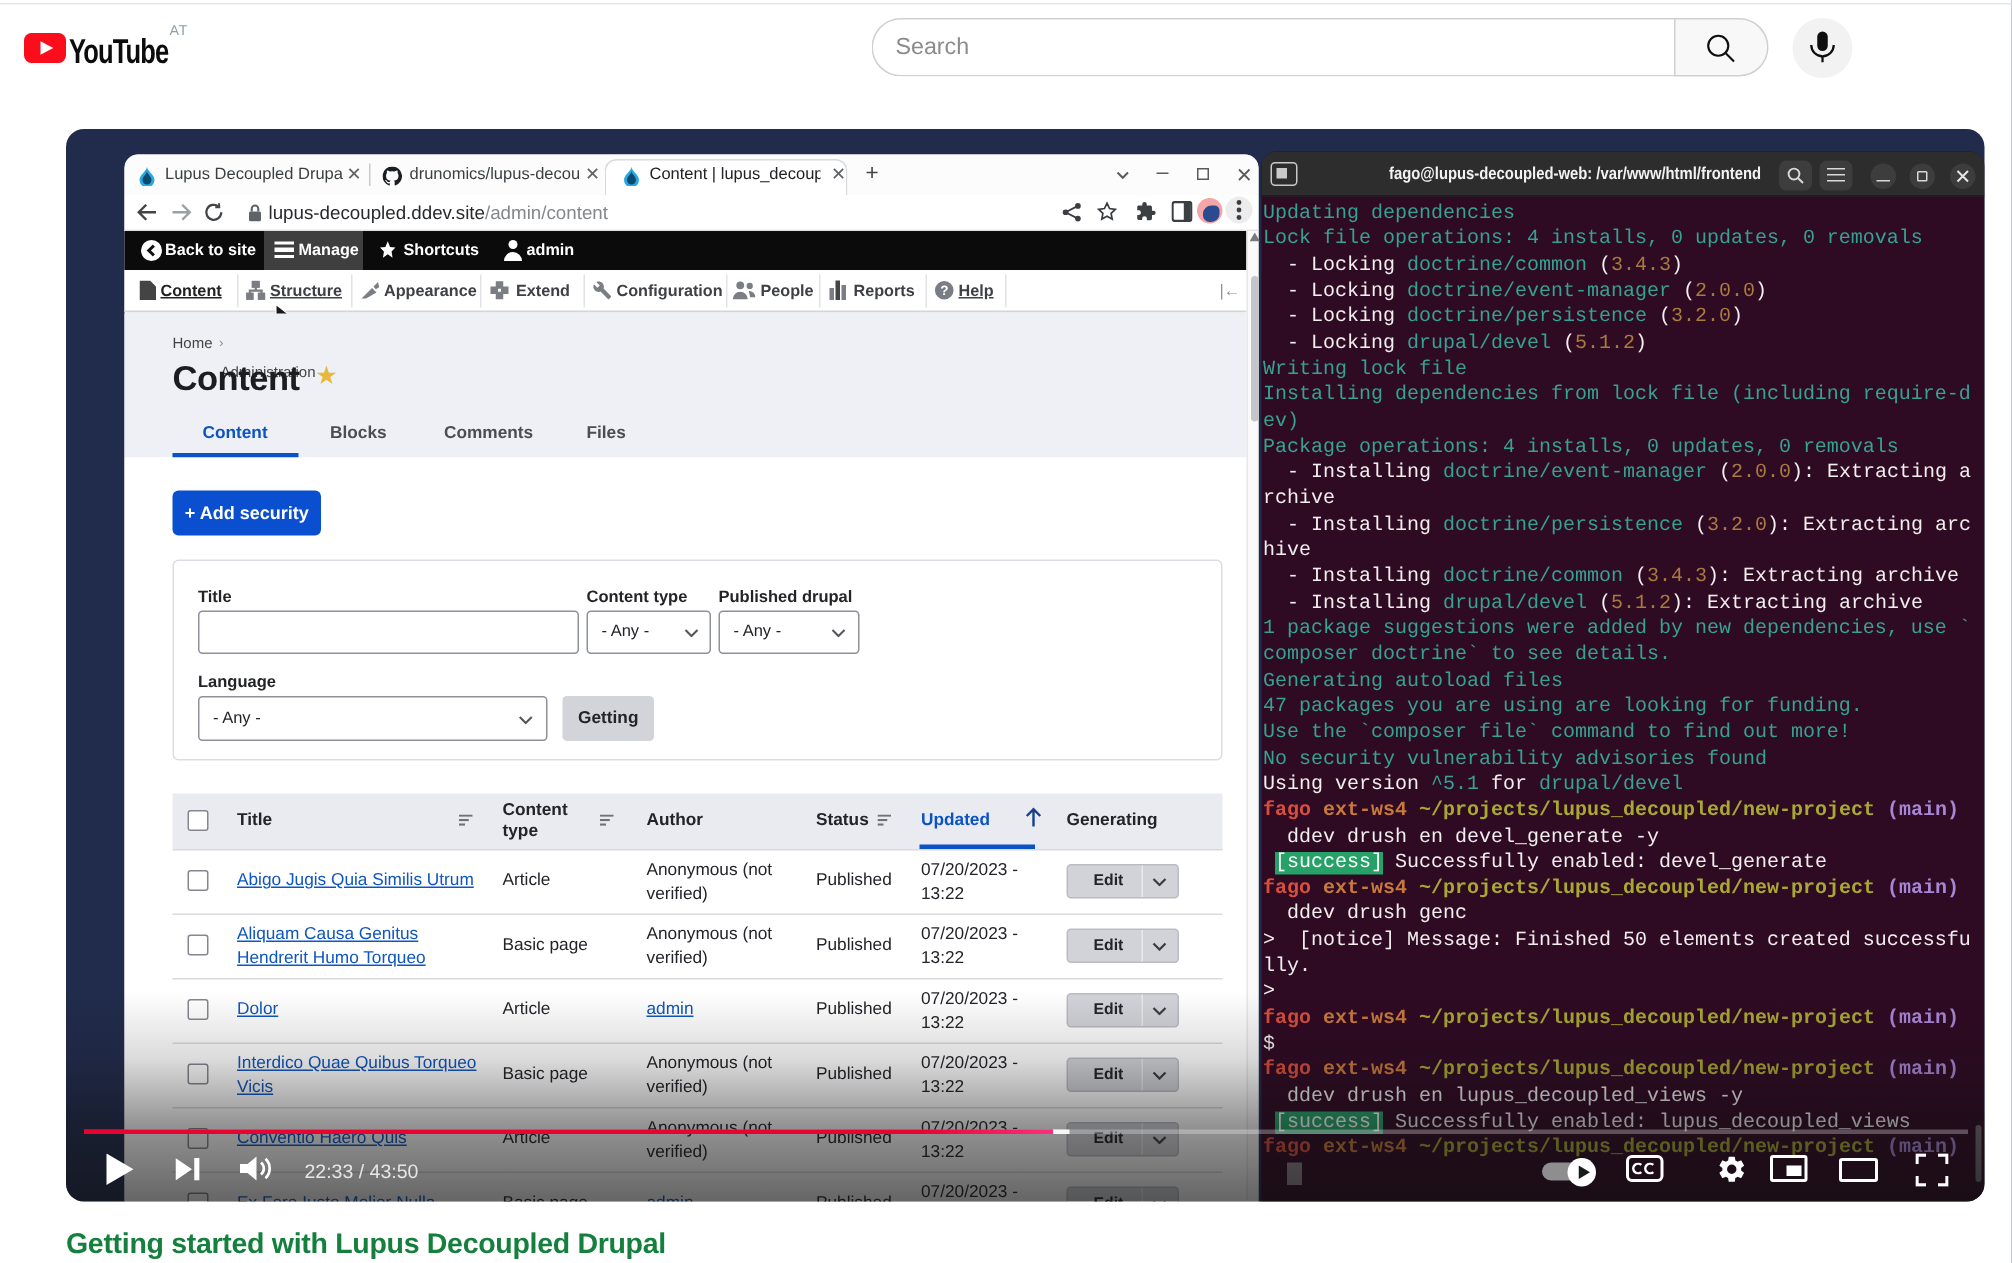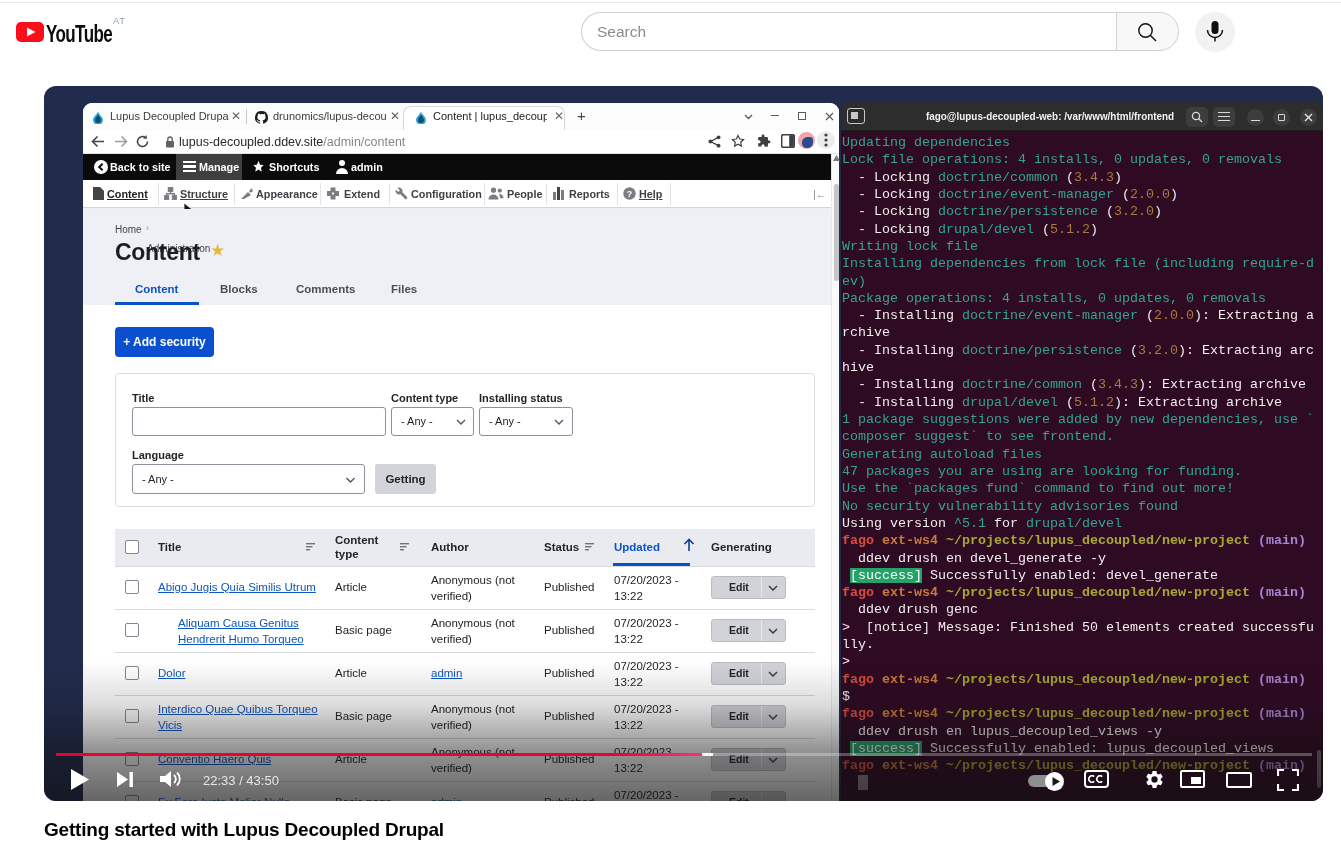--- a/index.html
+++ b/index.html
@@ -231,21 +231,21 @@
     <div class="ab" style="left:32px;top:270px;width:700px;height:134px;background:#fff;border:1px solid #dcdde3;border-radius:4px;">
       <div class="ab" style="left:16px;top:18px;font-size:11px;font-weight:bold;color:#232429;">Title</div>
       <div class="ab" style="left:16px;top:33px;width:254px;height:29px;border:1px solid #8e919b;border-radius:3px;background:#fff;"></div>
       <div class="ab" style="left:275px;top:18px;font-size:11px;font-weight:bold;color:#232429;">Content type</div>
       <div class="ab" style="left:275px;top:33px;width:83px;height:29px;border:1px solid #8e919b;border-radius:3px;background:#fff;">
         <div class="ab" style="left:9px;top:7px;font-size:11px;color:#232429;">- Any -</div>
         <svg class="ab" style="left:64px;top:11px;" width="10" height="6" viewBox="0 0 10 6" fill="none" stroke="#55565c" stroke-width="1.4">
             <path d="M1 1 L5 5 L9 1"></path>
           </svg>
       </div>
-      <div class="ab" style="left:363px;top:18px;font-size:11px;font-weight:bold;color:#232429;">Installing status</div>
+      <div class="ab" style="left:363px;top:18px;font-size:11px;font-weight:bold;color:#232429;">Published drupal</div>
       <div class="ab" style="left:363px;top:33px;width:94px;height:29px;border:1px solid #8e919b;border-radius:3px;background:#fff;">
         <div class="ab" style="left:9px;top:7px;font-size:11px;color:#232429;">- Any -</div>
         <svg class="ab" style="left:74px;top:11px;" width="10" height="6" viewBox="0 0 10 6" fill="none" stroke="#55565c" stroke-width="1.4">
             <path d="M1 1 L5 5 L9 1"></path>
           </svg>
       </div>
       <div class="ab" style="left:16px;top:75px;font-size:11px;font-weight:bold;color:#232429;">Language</div>
       <div class="ab" style="left:16px;top:90px;width:233px;height:30px;border:1px solid #8e919b;border-radius:3px;background:#fff;">
         <div class="ab" style="left:9px;top:8px;font-size:11px;color:#232429;">- Any -</div>
         <svg class="ab" style="left:212px;top:12px;" width="11" height="6" viewBox="0 0 10 6" fill="none" stroke="#55565c" stroke-width="1.4">
@@ -291,21 +291,21 @@
       <div class="ab" style="left:429px;top:52px;font-size:11.5px;color:#232429;">Published</div>
       <div class="ab" style="left:499px;top:43px;font-size:11.5px;line-height:16px;color:#232429;">07/20/2023 -<br>13:22</div>
       <div class="ab" style="left:596px;top:47px;width:75px;height:23px;background:#d2d3d8;border:1px solid #bbbcc2;border-radius:3px;"></div>
       <div class="ab" style="left:614px;top:52px;font-size:10.5px;font-weight:bold;color:#232429;">Edit</div>
       <div class="ab" style="left:646px;top:48px;width:1px;height:21px;background:#e8e9ec;"></div>
       <svg class="ab" style="left:653px;top:56px;" width="10" height="6" viewBox="0 0 10 6" fill="none" stroke="#3c3d42" stroke-width="1.5">
           <path d="M1 1 L5 5 L9 1"></path>
         </svg>
       <div class="ab" style="left:0;top:80px;width:700px;height:1px;background:#d9dadd;"></div>
       <div class="ab" style="left:10px;top:94px;width:14px;height:14px;border:1px solid #84878f;border-radius:2px;background:#fff;"></div>
-      <div class="ab" style="left:43px;top:86px;font-size:11.5px;line-height:16px;color:#0e56c0;text-decoration:underline;margin-left:20px;">Aliquam Causa Genitus<br>Hendrerit Humo Torqueo</div>
+      <div class="ab" style="left:43px;top:86px;font-size:11.5px;line-height:16px;color:#0e56c0;text-decoration:underline;">Aliquam Causa Genitus<br>Hendrerit Humo Torqueo</div>
       <div class="ab" style="left:220px;top:95px;font-size:11.5px;color:#232429;">Basic page</div>
       <div class="ab" style="left:316px;top:86px;font-size:11.5px;line-height:16px;color:#232429;">Anonymous (not<br>verified)</div>
       <div class="ab" style="left:429px;top:95px;font-size:11.5px;color:#232429;">Published</div>
       <div class="ab" style="left:499px;top:86px;font-size:11.5px;line-height:16px;color:#232429;">07/20/2023 -<br>13:22</div>
       <div class="ab" style="left:596px;top:90px;width:75px;height:23px;background:#d2d3d8;border:1px solid #bbbcc2;border-radius:3px;"></div>
       <div class="ab" style="left:614px;top:95px;font-size:10.5px;font-weight:bold;color:#232429;">Edit</div>
       <div class="ab" style="left:646px;top:91px;width:1px;height:21px;background:#e8e9ec;"></div>
       <svg class="ab" style="left:653px;top:99px;" width="10" height="6" viewBox="0 0 10 6" fill="none" stroke="#3c3d42" stroke-width="1.5">
           <path d="M1 1 L5 5 L9 1"></path>
         </svg>
@@ -407,24 +407,24 @@
 <span class="t">Installing dependencies from lock file (including require-d</span>
 <span class="t">ev)</span>
 <span class="t">Package operations: 4 installs, 0 updates, 0 removals</span>
   - Installing <span class="t">doctrine/event-manager</span> (<span class="o">2.0.0</span>): Extracting a
 rchive
   - Installing <span class="t">doctrine/persistence</span> (<span class="o">3.2.0</span>): Extracting arc
 hive
   - Installing <span class="t">doctrine/common</span> (<span class="o">3.4.3</span>): Extracting archive
   - Installing <span class="t">drupal/devel</span> (<span class="o">5.1.2</span>): Extracting archive
 <span class="t">1 package suggestions were added by new dependencies, use `</span>
-<span class="t">composer suggest` to see frontend.</span>
+<span class="t">composer doctrine` to see details.</span>
 <span class="t">Generating autoload files</span>
 <span class="t">47 packages you are using are looking for funding.</span>
-<span class="t">Use the `packages fund` command to find out more!</span>
+<span class="t">Use the `composer file` command to find out more!</span>
 <span class="t">No security vulnerability advisories found</span>
 Using version <span class="t">^5.1</span> for <span class="t">drupal/devel</span>
 <span class="r">fago</span> <span class="x">ext-ws4</span> <span class="y">~/projects/lupus_decoupled/new-project</span> <span class="p">(main)</span>
   ddev drush en devel_generate -y
  <span class="g">[success]</span> Successfully enabled: devel_generate
 <span class="r">fago</span> <span class="x">ext-ws4</span> <span class="y">~/projects/lupus_decoupled/new-project</span> <span class="p">(main)</span>
   ddev drush genc
 &gt;  [notice] Message: Finished 50 elements created successfu
 lly.
 &gt;
@@ -470,13 +470,13 @@
     </svg>
   <div class="ab" style="left:1136px;top:684px;width:25px;height:18px;border:2px solid #fff;border-radius:2px;">
       <div class="ab" style="right:2px;bottom:2px;width:10px;height:7px;background:#fff;"></div>
     </div>
   <div class="ab" style="left:1182px;top:686px;width:26px;height:16px;border:2px solid #fff;border-radius:2px;"></div>
   <svg class="ab" style="left:1233px;top:683px;" width="22" height="22" viewBox="0 0 22 22" fill="none" stroke="#fff" stroke-width="2.2">
       <path d="M1 7 V1 H7 M15 1 H21 V7 M21 15 V21 H15 M7 21 H1 V15"></path>
     </svg>
 </div>
 
-<div class="ab" style="left:44px;top:819px;font-size:19px;font-weight:bold;color:#000000;letter-spacing:-0.2px;">Getting started with Lupus Decoupled Drupal</div>
+<div class="ab" style="left:44px;top:819px;font-size:19px;font-weight:bold;color:#15803d;letter-spacing:-0.2px;">Getting started with Lupus Decoupled Drupal</div>
 
 </body></html>

